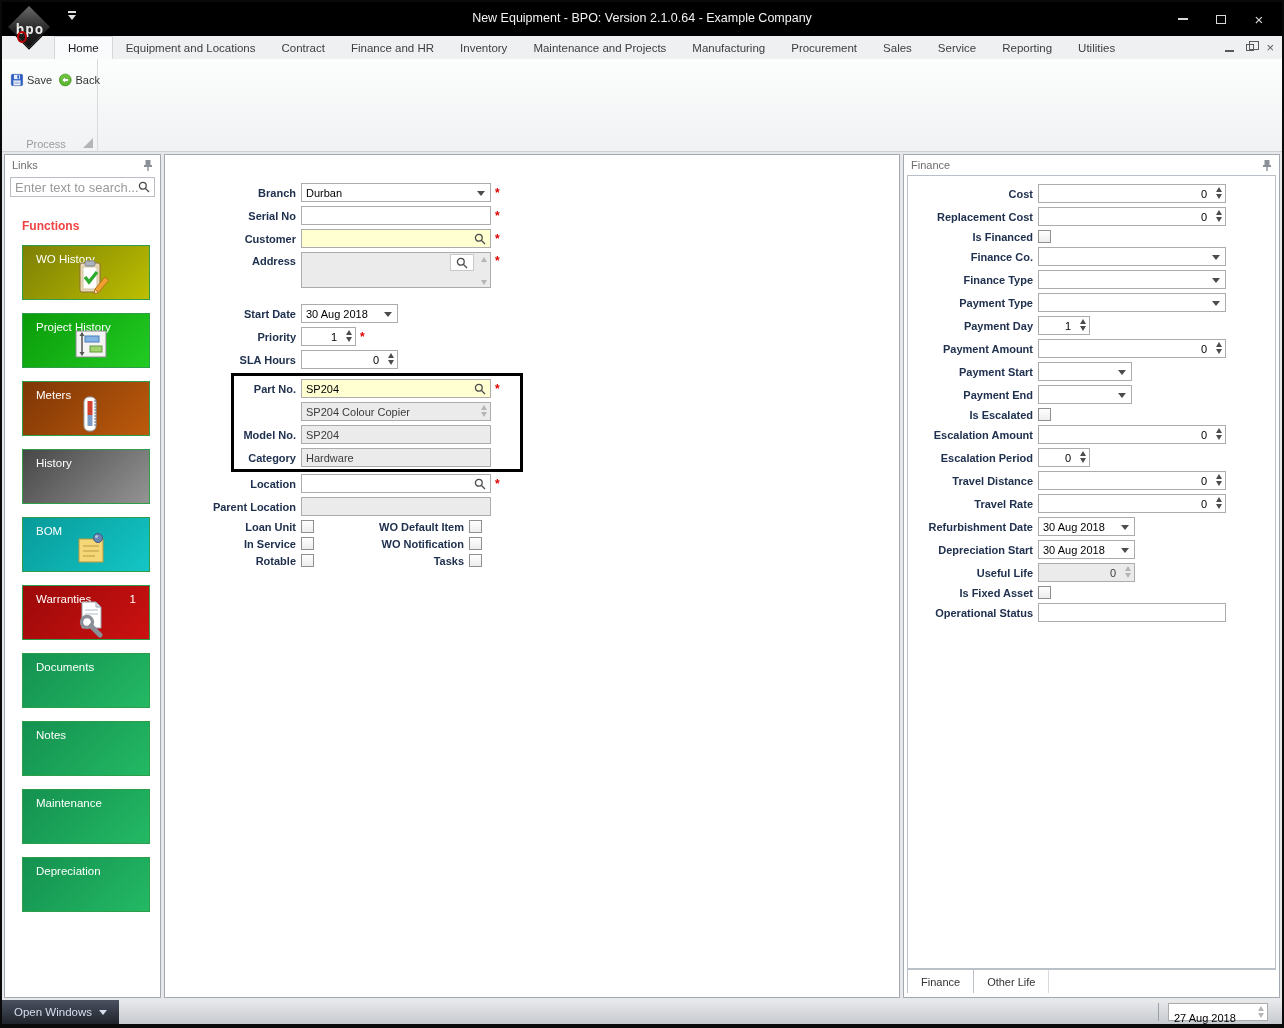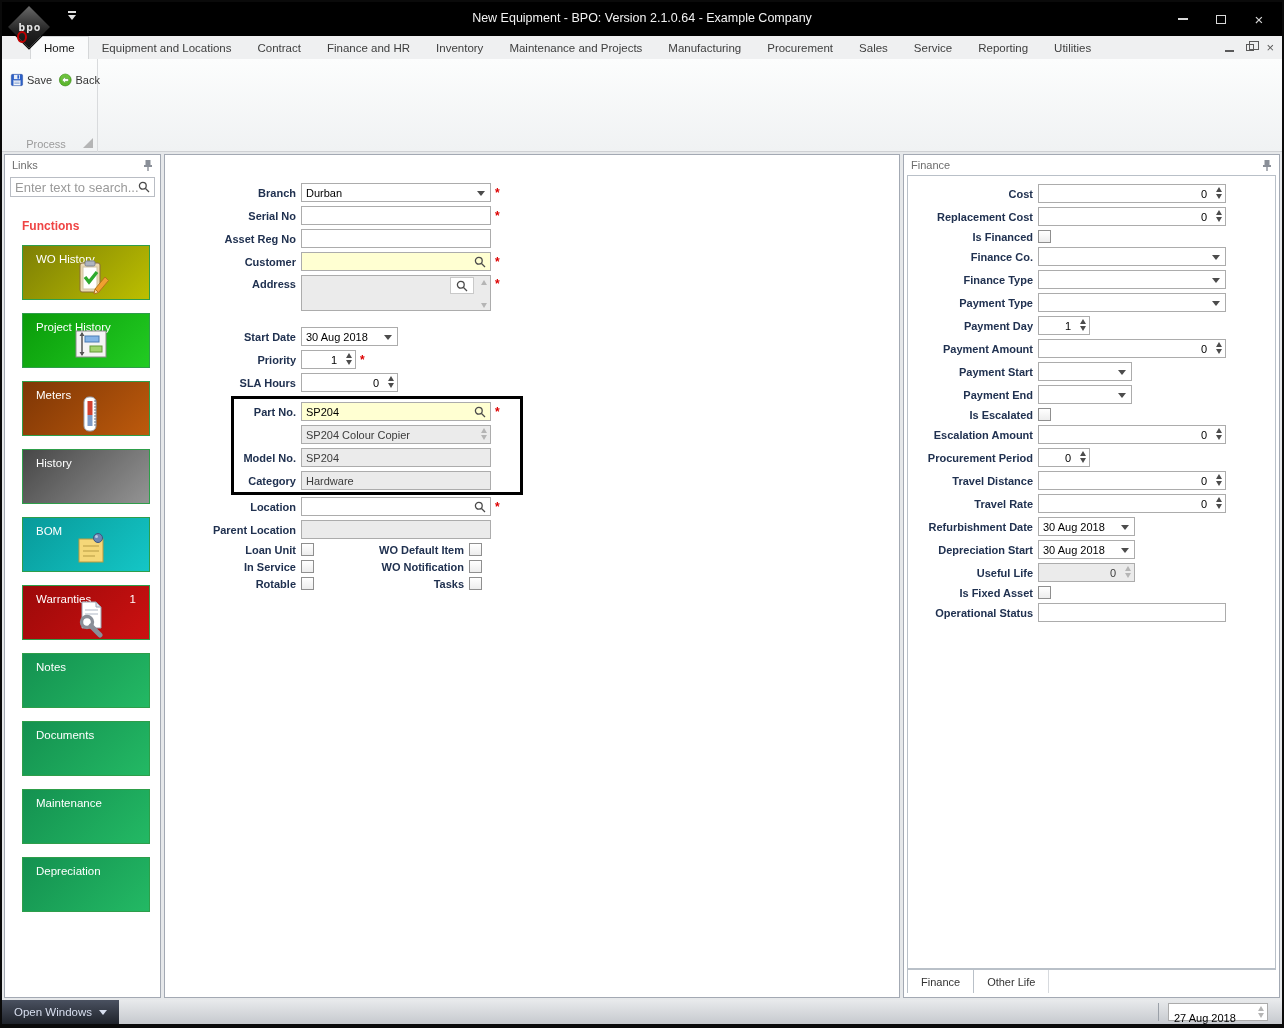--- a/index.html
+++ b/index.html
@@ -5,32 +5,32 @@
   * { box-sizing: border-box; margin: 0; padding: 0; }
   html,body { width:1284px; height:1028px; }
   body { font-family:"Liberation Sans", sans-serif; font-size:11px; background:#000; position:relative; }
   .window { position:absolute; inset:0; border:2px solid #0a0a0a; border-bottom:4px solid #0a0a0a; background:#e6e8ea; display:flex; flex-direction:column; }
 
   
   .titlebar { height:34px; background:#000; color:#fff; position:relative; flex:0 0 auto; }
   .title-text { position:absolute; left:0; right:0; top:9px; text-align:center; font-size:12.5px; color:#f2f2f2; }
   .logo { position:absolute; left:6px; top:3px; width:44px; height:48px; z-index:30; }
   .logo .diamond { position:absolute; left:5px; top:6px; width:32px; height:32px; transform:rotate(45deg); background:linear-gradient(135deg,#6a6a6a,#222 60%,#111); border:1px solid #000; }
-  .logo .logo-label { position:absolute; left:0; top:16px; width:44px; text-align:center; color:#e8e8e8; font-family:"DejaVu Sans Mono", monospace; font-weight:bold; font-size:11px; letter-spacing:1px; }
+  .logo .logo-label { position:absolute; left:0; top:16px; width:44px; text-align:center; color:#e8e8e8; font-family:"DejaVu Sans Mono", monospace; font-weight:bold; font-size:14px; letter-spacing:1px; }
   .logo .ring { position:absolute; left:9px; top:26px; width:10px; height:12px; border:2px solid #c00000; border-radius:50%; }
   .qat-arrow { position:absolute; left:66px; top:13px; width:0; height:0; border-left:4px solid transparent; border-right:4px solid transparent; border-top:5px solid #e0e0e0; }
   .qat-bar { position:absolute; left:66px; top:9px; width:8px; height:2px; background:#e0e0e0; }
   .win-controls { position:absolute; right:6px; top:0; height:34px; display:flex; align-items:center; gap:4px; }
   .win-btn { width:34px; height:26px; display:flex; align-items:center; justify-content:center; color:#d8d8d8; font-size:13px; }
   .ico-min { width:10px; height:2px; background:#d8d8d8; }
   .ico-max { width:10px; height:9px; border:1px solid #d8d8d8; }
   .ico-close { font-size:15px; line-height:1; color:#d8d8d8; }
 
   
-  .tabrow { height:23px; background:#eff0f1; display:flex; align-items:stretch; padding-left:28px; position:relative; flex:0 0 auto; }
+  .tabrow { height:23px; background:#eff0f1; display:flex; align-items:stretch; padding-left:52px; position:relative; flex:0 0 auto; }
   .rtab { padding:0 13px; display:flex; align-items:center; color:#3e3e3e; font-size:11.5px; cursor:default; }
   .rtab.selected { background:#fafbfc; border:1px solid #d5d7d9; border-bottom:none; color:#1a1a1a; }
   .mdi-controls { position:absolute; right:8px; top:0; height:23px; display:flex; align-items:center; gap:12px; }
   .mdi-min { width:9px; height:2px; background:#5a5a5a; margin-top:6px; }
   .mdi-restore { position:relative; width:8px; height:7px; border:1px solid #5a5a5a; background:#eff0f1; }
   .mdi-restore::before { content:""; position:absolute; left:2px; top:-4px; width:8px; height:7px; border:1px solid #5a5a5a; }
   .mdi-close { color:#5a5a5a; font-size:13px; line-height:1; }
 
   
   .ribbon { height:93px; background:linear-gradient(#fcfdfd,#f0f2f3); border-bottom:1px solid #cfd1d4; position:relative; flex:0 0 auto; }
@@ -269,24 +269,24 @@
           <polygon points="11,4 25,4 30,9 30,30 11,30" fill="#fff" stroke="#9aa2b0"></polygon>
           <polygon points="25,4 25,9 30,9" fill="#dfe4ea" stroke="#9aa2b0"></polygon>
           <line x1="14" y1="12" x2="27" y2="12" stroke="#c2c8d2" stroke-width="1.3"></line>
           <line x1="14" y1="16" x2="27" y2="16" stroke="#c2c8d2" stroke-width="1.3"></line>
           <circle cx="16" cy="24" r="5.5" fill="none" stroke="#8a8f98" stroke-width="3.4"></circle>
           <line x1="20" y1="28" x2="29" y2="37" stroke="#8a8f98" stroke-width="5" stroke-linecap="round"></line>
         </svg>
       </div>
 
       <div class="fn-btn g-green">
+        <span class="fn-label">Documents</span>
+      </div>
+      <div class="fn-btn g-green">
         <span class="fn-label">Notes</span>
-      </div>
-      <div class="fn-btn g-green">
-        <span class="fn-label">Documents</span>
       </div>
       <div class="fn-btn g-green">
         <span class="fn-label">Maintenance</span>
       </div>
       <div class="fn-btn g-green">
         <span class="fn-label">Depreciation</span>
       </div>
     </div>
 
     <div class="panel panel-center">
@@ -301,26 +301,20 @@
       </div>
 
       <div class="frow">
         <label class="flabel w131">Serial No</label>
         <div class="fld w190">
             <span class="val"></span>
           </div>
         <span class="req">*</span>
       </div>
 
-      <div class="frow">
-        <label class="flabel w131">Asset Reg No</label>
-        <div class="fld w190">
-            <span class="val"></span>
-          </div>
-      </div>
 
       <div class="frow">
         <label class="flabel w131">Customer</label>
         <div class="fld yellow w190">
           <span class="val"></span>
           <span class="lookup-ico">
             <svg width="12" height="12" viewBox="0 0 12 12">
                 <circle cx="4.8" cy="4.8" r="3.4" fill="none" stroke="#4a4a4a" stroke-width="1.3"></circle>
                 <line x1="7.5" y1="7.5" x2="11" y2="11" stroke="#4a4a4a" stroke-width="1.3"></line>
               </svg>
@@ -571,21 +565,21 @@
           <div class="fld num w188">
             <span class="val">0</span>
             <span class="spin">
                 <i class="tri-up"></i>
                 <i class="tri-down"></i>
               </span>
           </div>
         </div>
 
         <div class="frow">
-          <label class="flabel w125">Procurement Period</label>
+          <label class="flabel w125">Escalation Period</label>
           <div class="fld num w52">
             <span class="val">0</span>
             <span class="spin">
                 <i class="tri-up"></i>
                 <i class="tri-down"></i>
               </span>
           </div>
         </div>
 
         <div class="frow">

